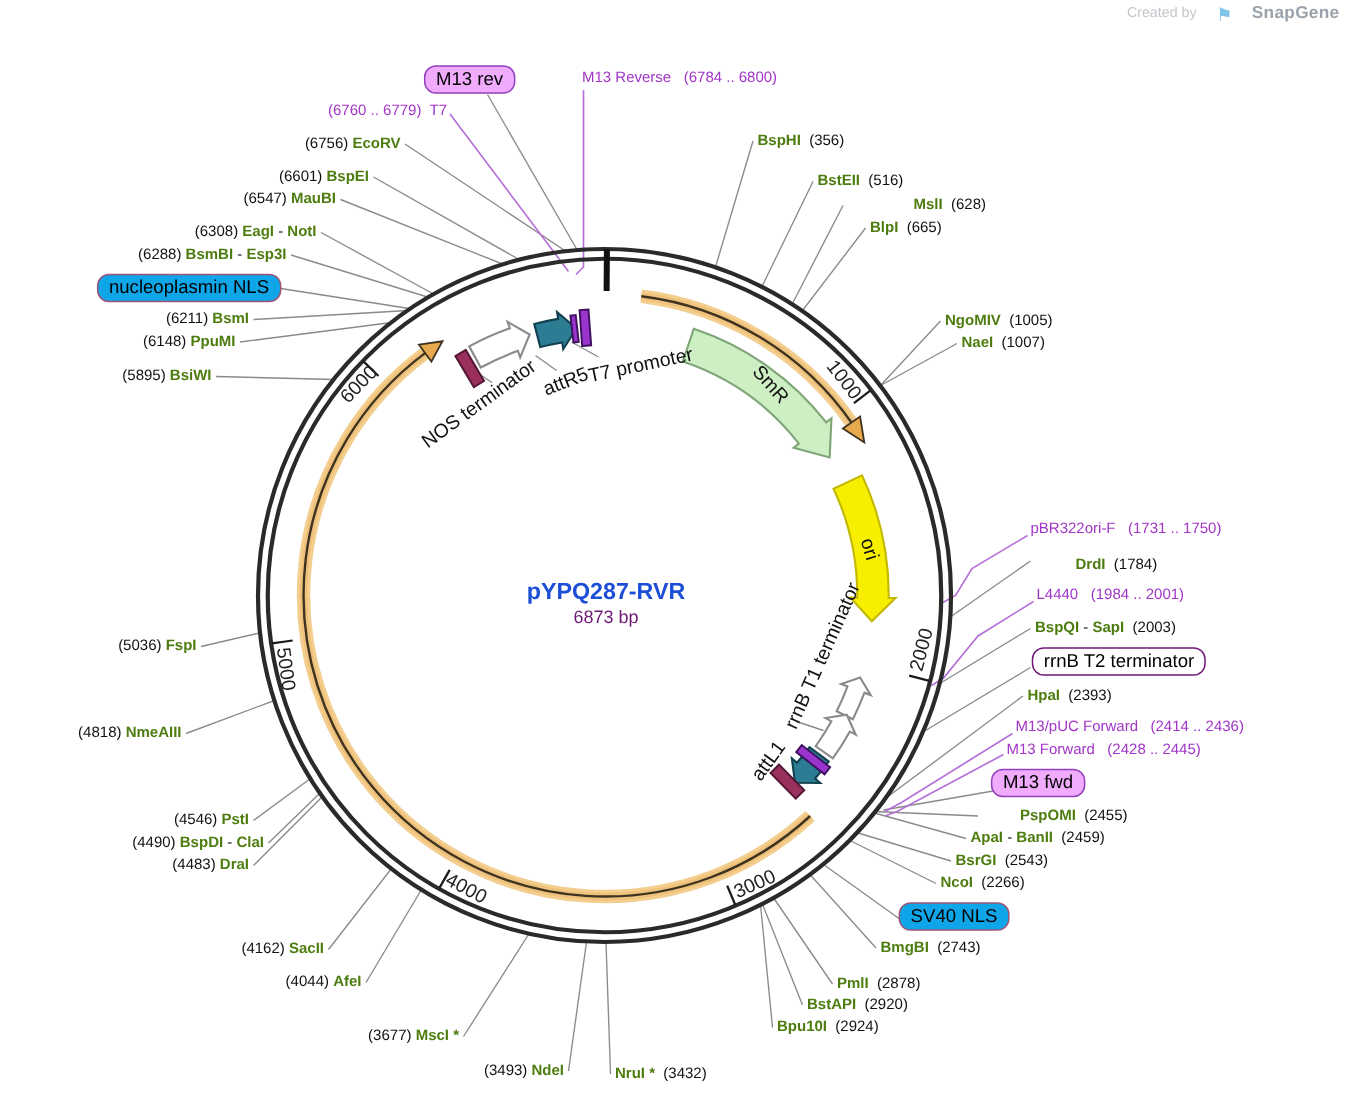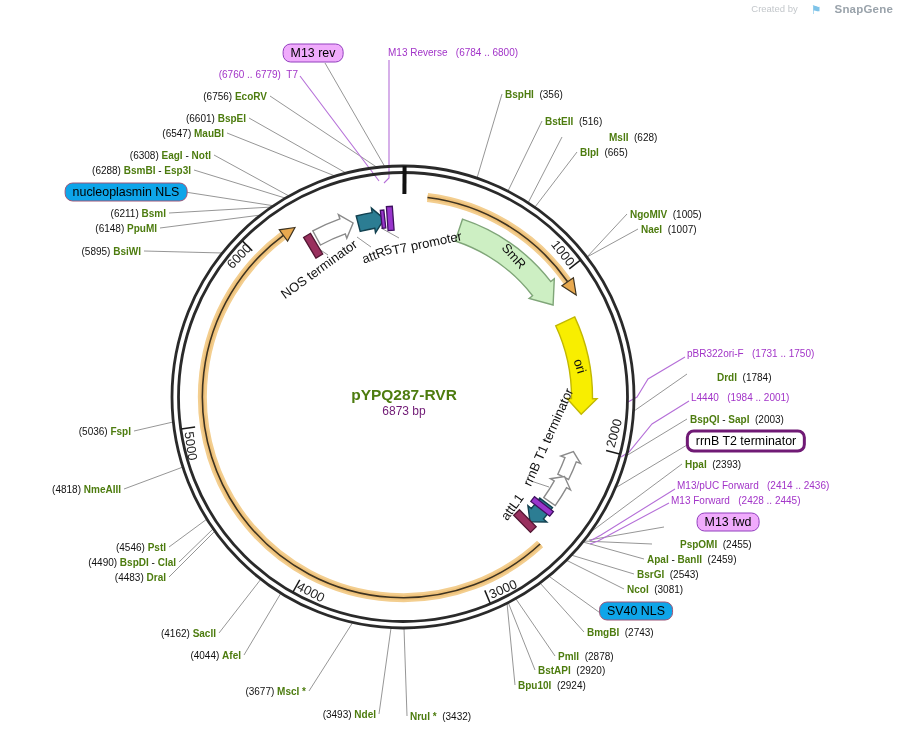--- a/index.html
+++ b/index.html
@@ -8,23 +8,23 @@
   #map-svg{position:absolute;left:0;top:0;}
   .lbl{position:absolute;white-space:pre;font-size:10px;color:#111;transform:translateY(-50%);}
   .lbl b{font-weight:bold;color:#4d7c0f;}
   .lbl.purple{color:#A234C8;}
   .rot{position:absolute;white-space:pre;font-size:13px;color:#111;transform-origin:center center;}
   .tickrot{position:absolute;white-space:pre;font-size:13px;color:#222;transform-origin:center center;}
   .boxlbl{position:absolute;white-space:pre;font-size:12.4px;color:#000;padding:1px 7px 2px 7px;
           border-radius:8px;transform:translate(-50%,-50%);}
   .boxlbl.purple{background:#f0abfc;border:1.3px solid #9240BE;}
   .boxlbl.pink{background:#0ea5e9;border:1.3px solid #9E5577;}
-  .boxlbl.plain{background:#fff;border:3px solid #701a75;}
+  .boxlbl.plain{background:#fff;border:1px solid #701a75;}
   #title-block{position:absolute;left:404px;top:402px;transform:translate(-50%,-50%);text-align:center;}
-  #plasmid-name{font-size:15.5px;font-weight:bold;color:#4d7c0f;line-height:19px;}
+  #plasmid-name{font-size:15.5px;font-weight:bold;color:#1d4ed8;line-height:19px;}
   #plasmid-size{font-size:12px;color:#701a75;line-height:15px;}
   #watermark{position:absolute;right:8px;top:3px;font-size:9.5px;color:#c3c7cb;display:flex;align-items:flex-start;gap:13px;margin-left:44px;}
   #watermark .brand{color:#9aa3ab;font-size:11.5px;font-weight:bold;letter-spacing:.2px;}
   #watermark .flag{color:#7EC3E8;font-size:12px;}
 </style>
 </head>
 <body>
 
 <div id="stage">
   <svg id="map-svg" width="901" height="734" viewBox="0 0 901 734">
@@ -147,21 +147,21 @@
       <div class="lbl" style="top: 577px; right: 735px; text-align: right;"><span>(4483) </span><b>DraI</b></div>
       <div class="lbl" style="top: 633px; right: 685px; text-align: right;"><span>(4162) </span><b>SacII</b></div>
       <div class="lbl" style="top: 655px; right: 660px; text-align: right;"><span>(4044) </span><b>AfeI</b></div>
       <div class="lbl" style="top: 691px; right: 595px; text-align: right;"><span>(3677) </span><b>MscI *</b></div>
       <div class="lbl" style="top: 714px; right: 525px; text-align: right;"><span>(3493) </span><b>NdeI</b></div>
       <div class="lbl" style="top: 716px; left: 410px;"><b>NruI *</b><span>  (3432)</span></div>
       <div class="lbl" style="top: 685px; left: 518px;"><b>Bpu10I</b><span>  (2924)</span></div>
       <div class="lbl" style="top: 670px; left: 538px;"><b>BstAPI</b><span>  (2920)</span></div>
       <div class="lbl" style="top: 656px; left: 558px;"><b>PmlI</b><span>  (2878)</span></div>
       <div class="lbl" style="top: 632px; left: 587px;"><b>BmgBI</b><span>  (2743)</span></div>
-      <div class="lbl" style="top: 589px; left: 627px;"><b>NcoI</b><span>  (3081)</span></div>
+      <div class="lbl" style="top: 589px; left: 627px;"><b>NcoI</b><span>  (2266)</span></div>
       <div class="lbl" style="top: 574px; left: 637px;"><b>BsrGI</b><span>  (2543)</span></div>
       <div class="lbl" style="top: 559px; left: 647px;"><b>ApaI</b><span> - </span><b>BanII</b><span>  (2459)</span></div>
       <div class="lbl" style="top: 544px; left: 655px; padding-left: 25px;"><b>PspOMI</b><span>  (2455)</span></div>
       <div class="lbl" style="top: 464px; left: 685px;"><b>HpaI</b><span>  (2393)</span></div>
       <div class="lbl" style="top: 419px; left: 690px;"><b>BspQI</b><span> - </span><b>SapI</b><span>  (2003)</span></div>
       <div class="lbl" style="top: 377px; left: 690px; padding-left: 27px;"><b>DrdI</b><span>  (1784)</span></div>
       <div class="lbl" style="top: 229px; left: 641px;"><b>NaeI</b><span>  (1007)</span></div>
       <div class="lbl" style="top: 214px; left: 630px;"><b>NgoMIV</b><span>  (1005)</span></div>
       <div class="lbl" style="top: 152px; left: 580px;"><b>BlpI</b><span>  (665)</span></div>
       <div class="lbl" style="top: 137px; left: 565px; padding-left: 44px;"><b>MslI</b><span>  (628)</span></div>
@@ -169,16 +169,16 @@
       <div class="lbl" style="top: 94px; left: 505px;"><b>BspHI</b><span>  (356)</span></div>
       <div class="lbl purple" style="top: 52px; left: 388px;">M13 Reverse   (6784 .. 6800)</div>
       <div class="lbl purple" style="top: 74px; right: 603px; text-align: right;">(6760 .. 6779)  T7</div>
       <div class="lbl purple" style="top: 353px; left: 687px;">pBR322ori-F   (1731 .. 1750)</div>
       <div class="lbl purple" style="top: 397px; left: 691px;">L4440   (1984 .. 2001)</div>
       <div class="lbl purple" style="top: 485px; left: 677px;">M13/pUC Forward   (2414 .. 2436)</div>
       <div class="lbl purple" style="top: 500px; left: 671px;">M13 Forward   (2428 .. 2445)</div>
       <div class="boxlbl purple" style="left: 313px; top: 53px;">M13 rev</div>
       <div class="boxlbl pink" style="left: 126px; top: 192px;">nucleoplasmin NLS</div>
       <div class="boxlbl plain" style="left: 746px; top: 441px;">rrnB T2 terminator</div>
-      <div class="boxlbl purple" style="left: 728px; top: 522px;">M13 fwd</div>
+      <div class="boxlbl purple" style="left: 692px; top: 522px;">M13 fwd</div>
       <div class="boxlbl pink" style="left: 636px; top: 611px;">SV40 NLS</div>
     </div>
 </div>
 
 </body></html>

